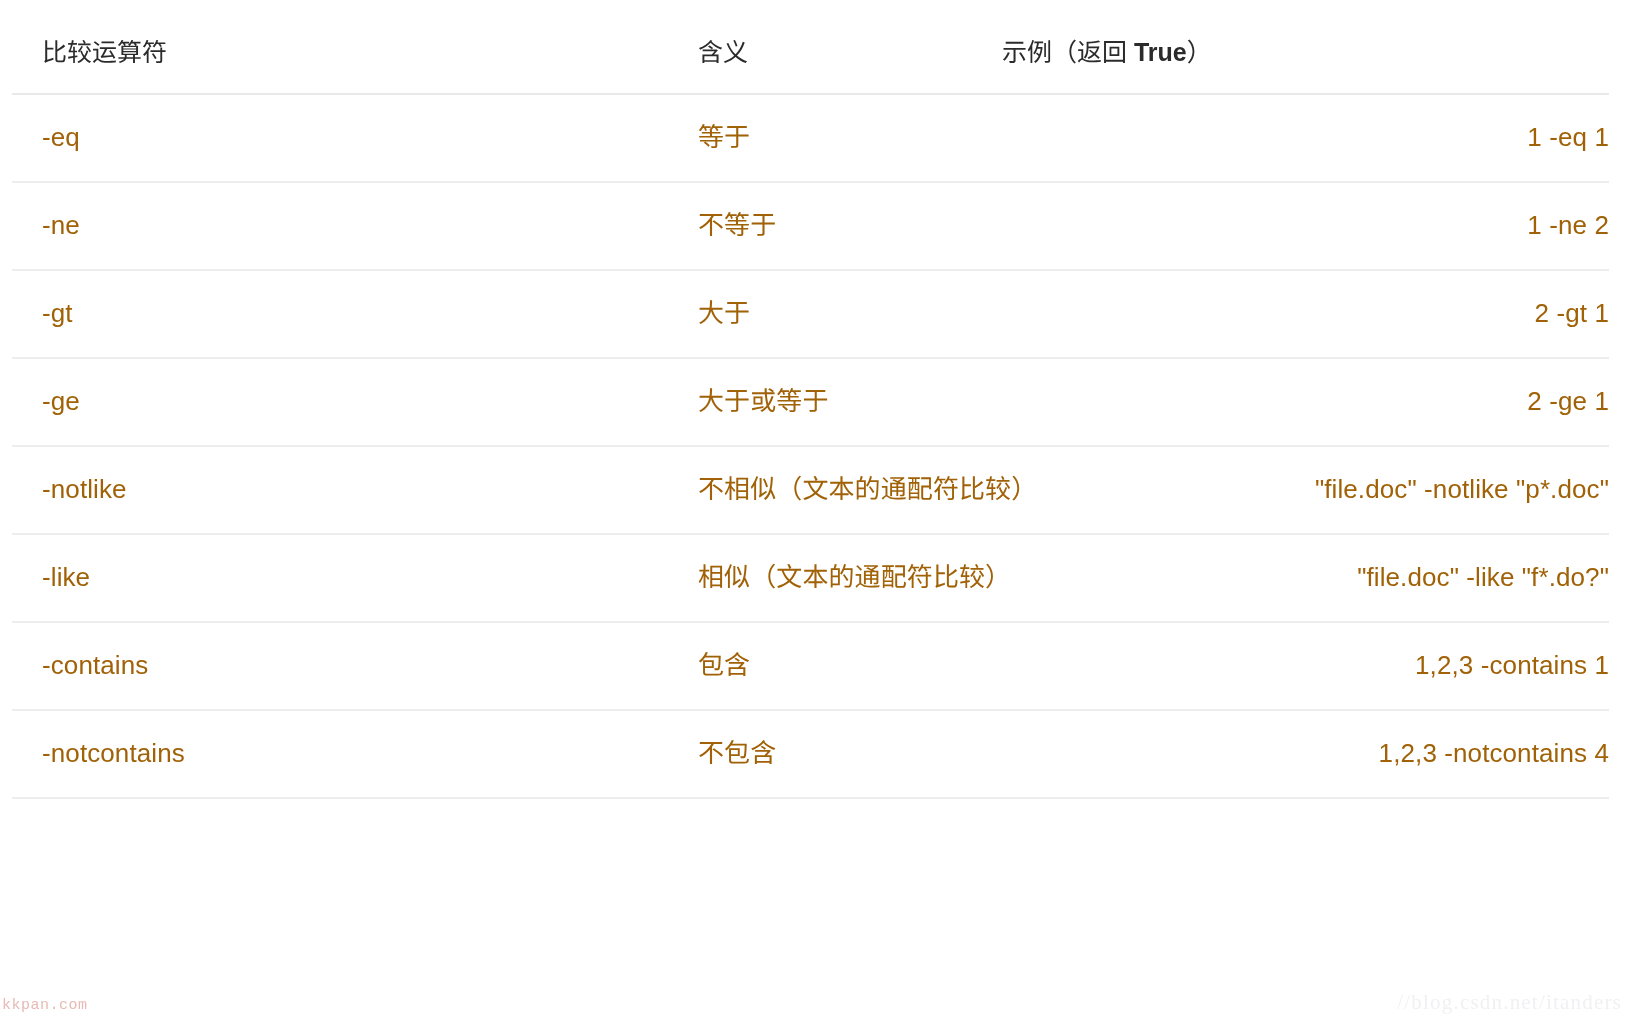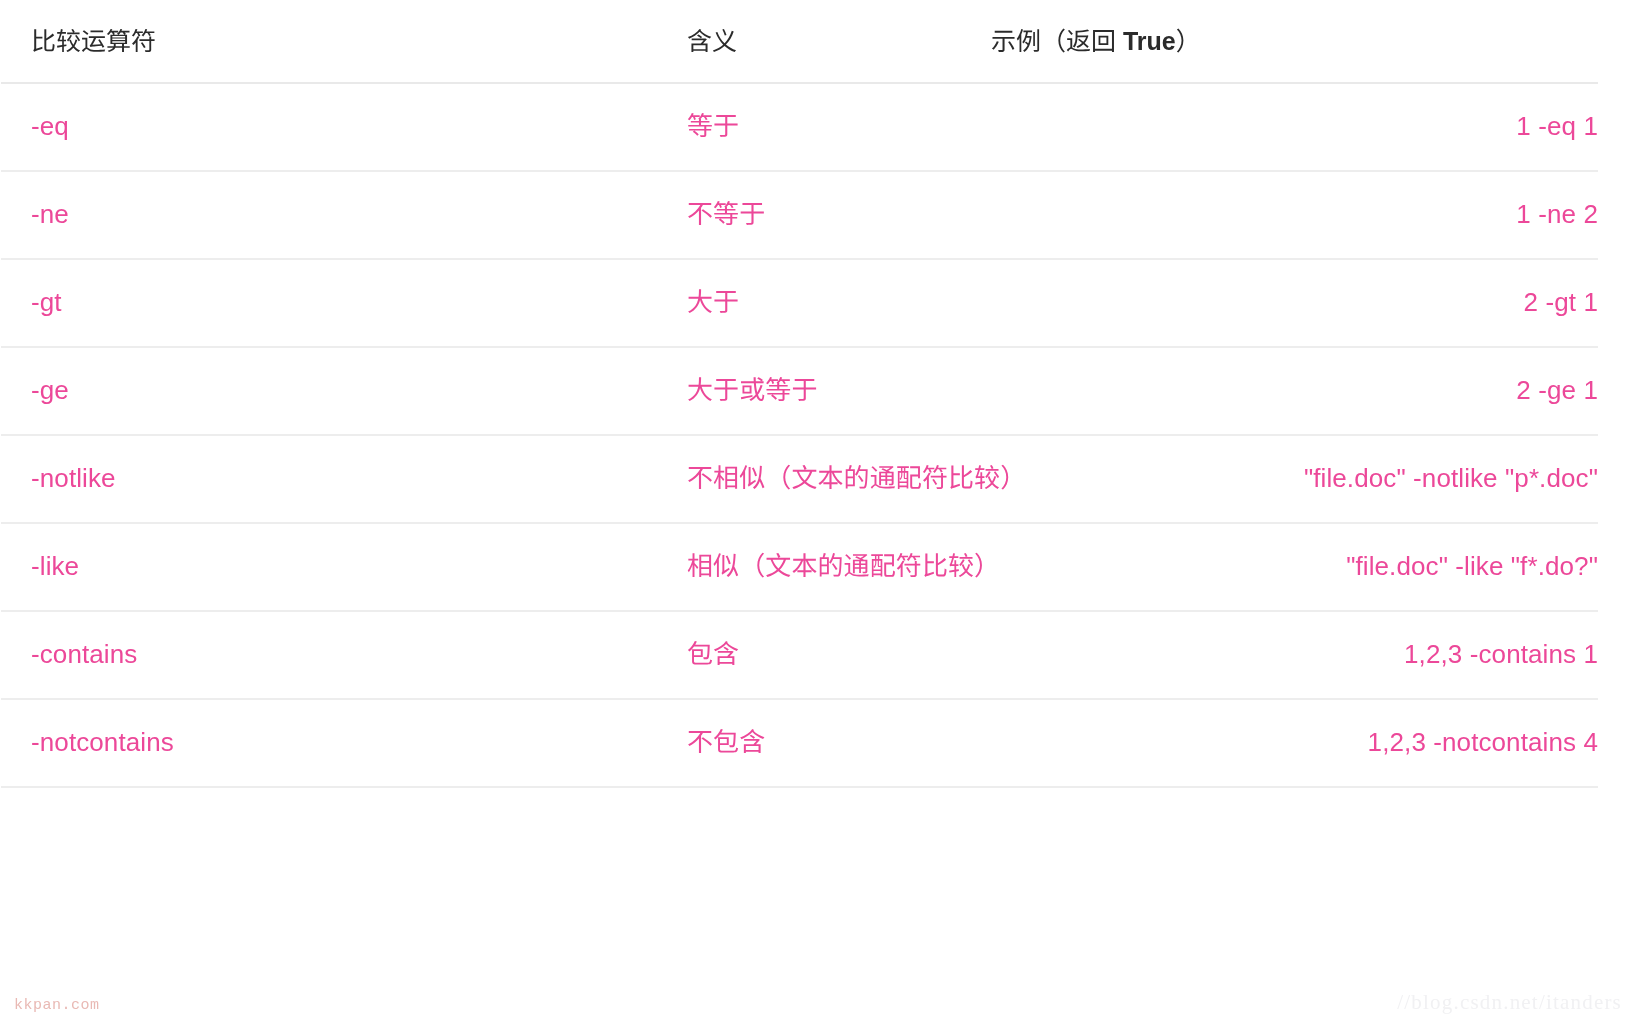--- a/index.html
+++ b/index.html
@@ -16,21 +16,21 @@
     overflow: hidden;
     font-family: "Liberation Sans", "DejaVu Sans", sans-serif;
     color: #1a1a1a;
     -webkit-font-smoothing: antialiased;
   }
 
   #operator-table {
     width: 1597px;
     border-collapse: collapse;
     table-layout: fixed;
-    margin: 1px;
+    margin: 12px;
     padding: 0;
   }
 
   #operator-table col.c1 { width: 328px; }
   #operator-table col.c2 { width: 632px; }
   #operator-table col.c3 { width: 637px; }
 
   #operator-table thead th {
     height: 82px;
     padding: 0 0 0 30px;
@@ -58,40 +58,39 @@
   }
 
   #operator-table tbody td {
     height: 88px;
     padding: 0 0 0 30px;
     margin: 0;
     text-align: left;
     vertical-align: middle;
     font-size: 26px;
     line-height: 1.3;
-    color: #ec4899;
+    color: #a16207;
     border: none;
     box-sizing: border-box;
     white-space: nowrap;
     letter-spacing: 0.1px;
   }
 
   #operator-table tbody td.col-meaning { padding-left: 358px; }
   #operator-table tbody td.col-example { padding-left: 30px; text-align: right; }
 
   .true-token {
     font-weight: 700;
   }
 
   .watermark {
     position: absolute;
     white-space: nowrap;
     pointer-events: none;
     user-select: none;
-    margin-left: 12px;
   }
 
   #watermark-left {
     left: 2px;
     top: 997px;
     font-family: "Liberation Mono", "DejaVu Sans Mono", monospace;
     font-size: 15px;
     letter-spacing: 0.5px;
     color: #e9b9b4;
   }

